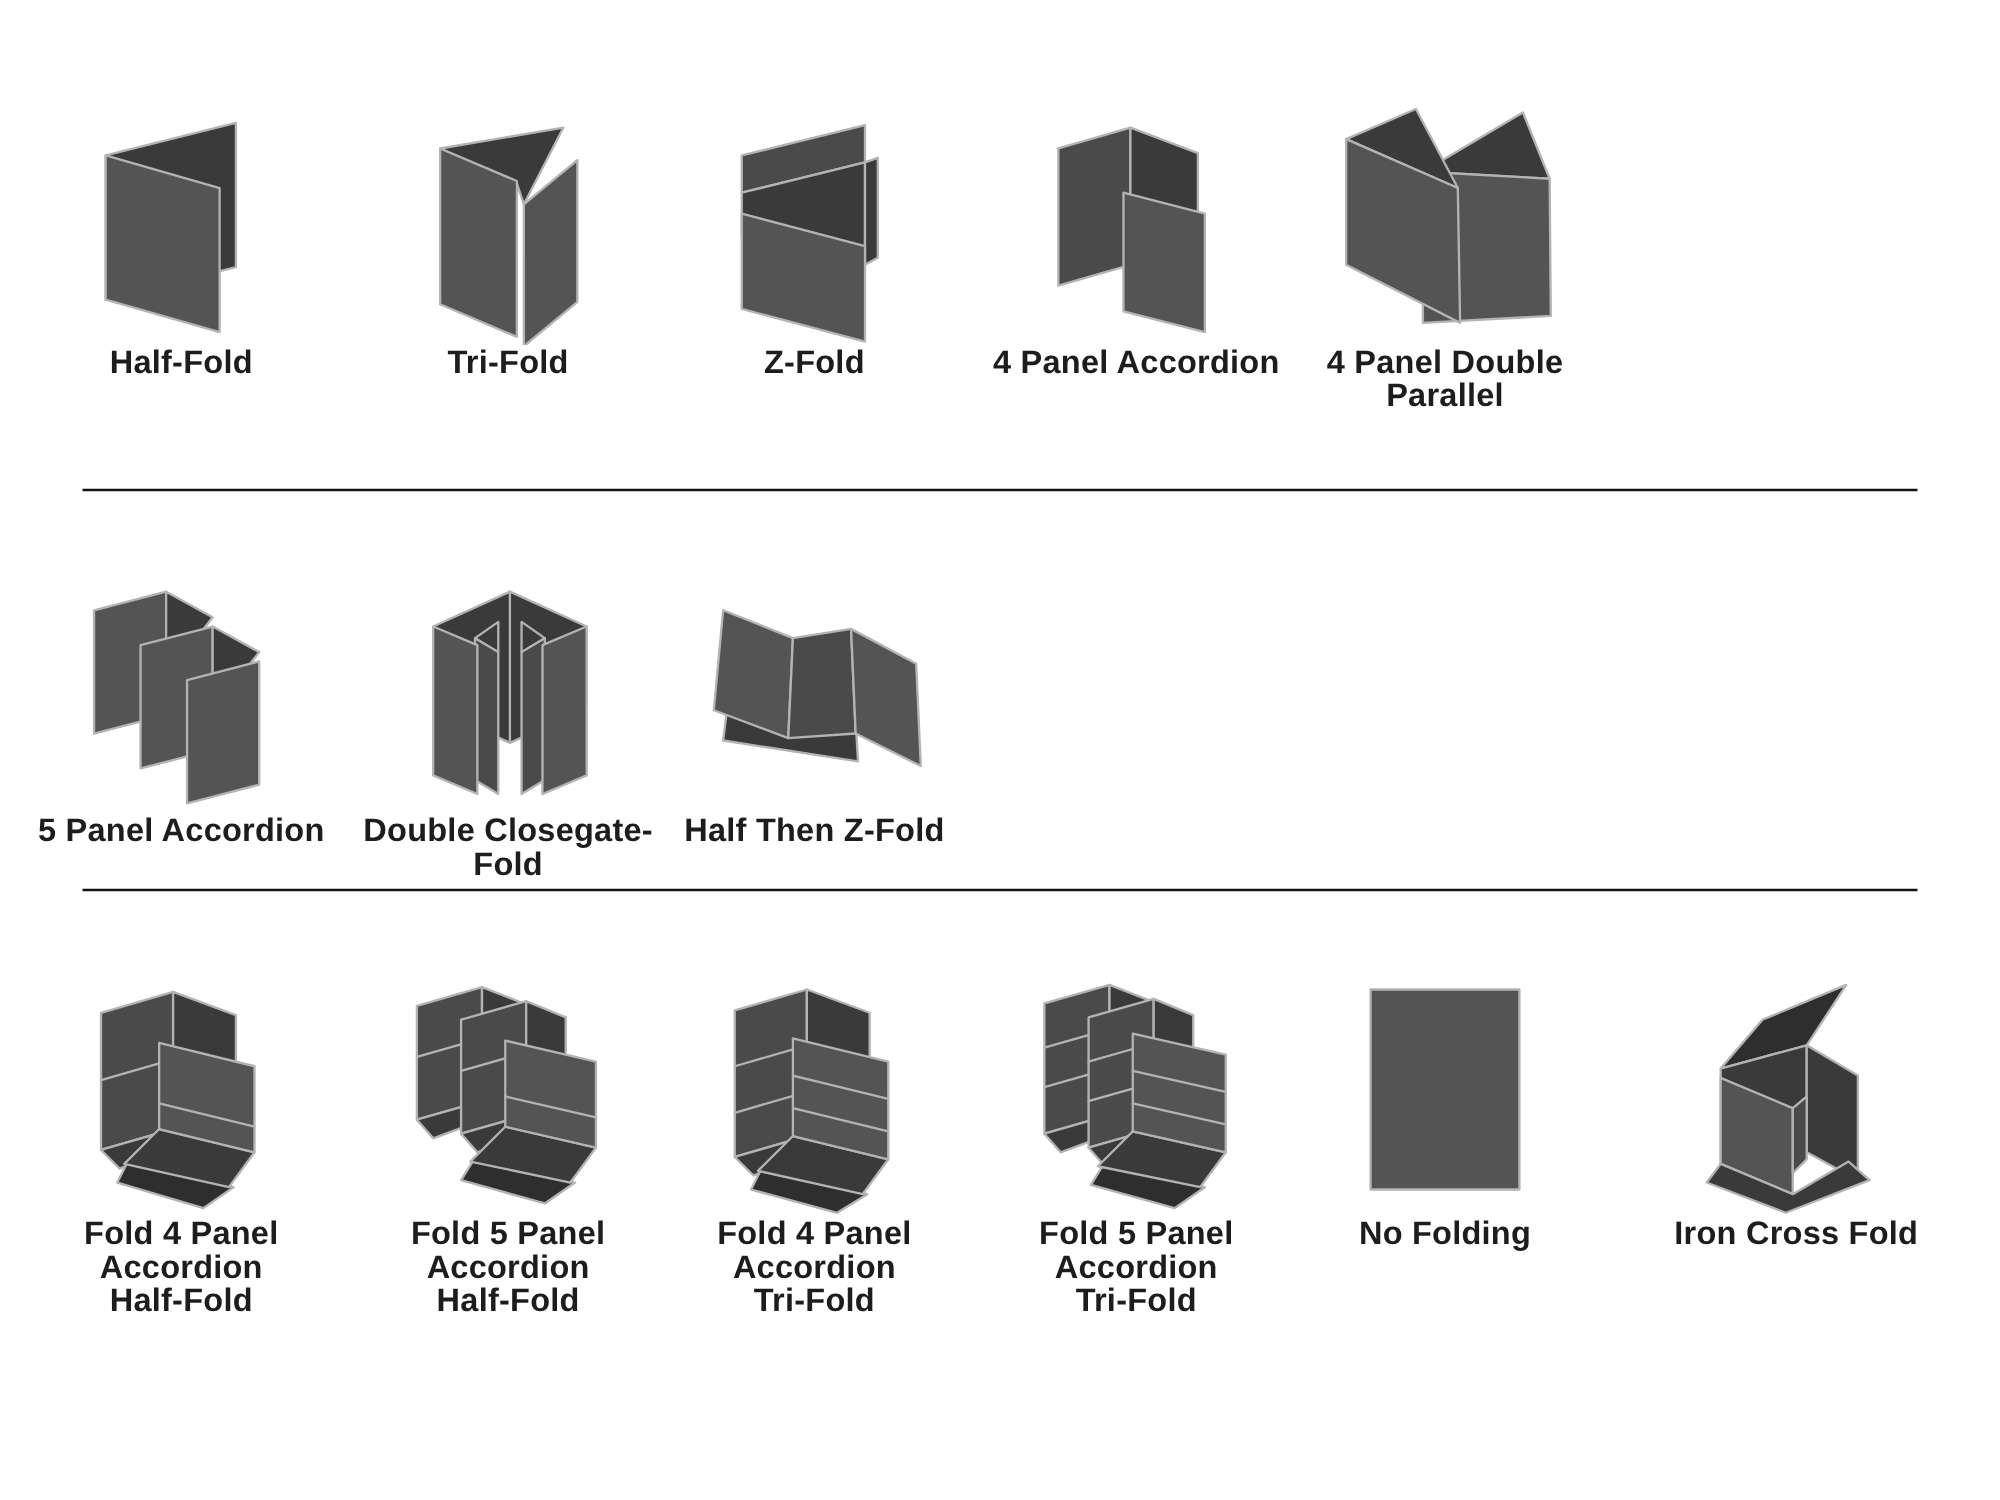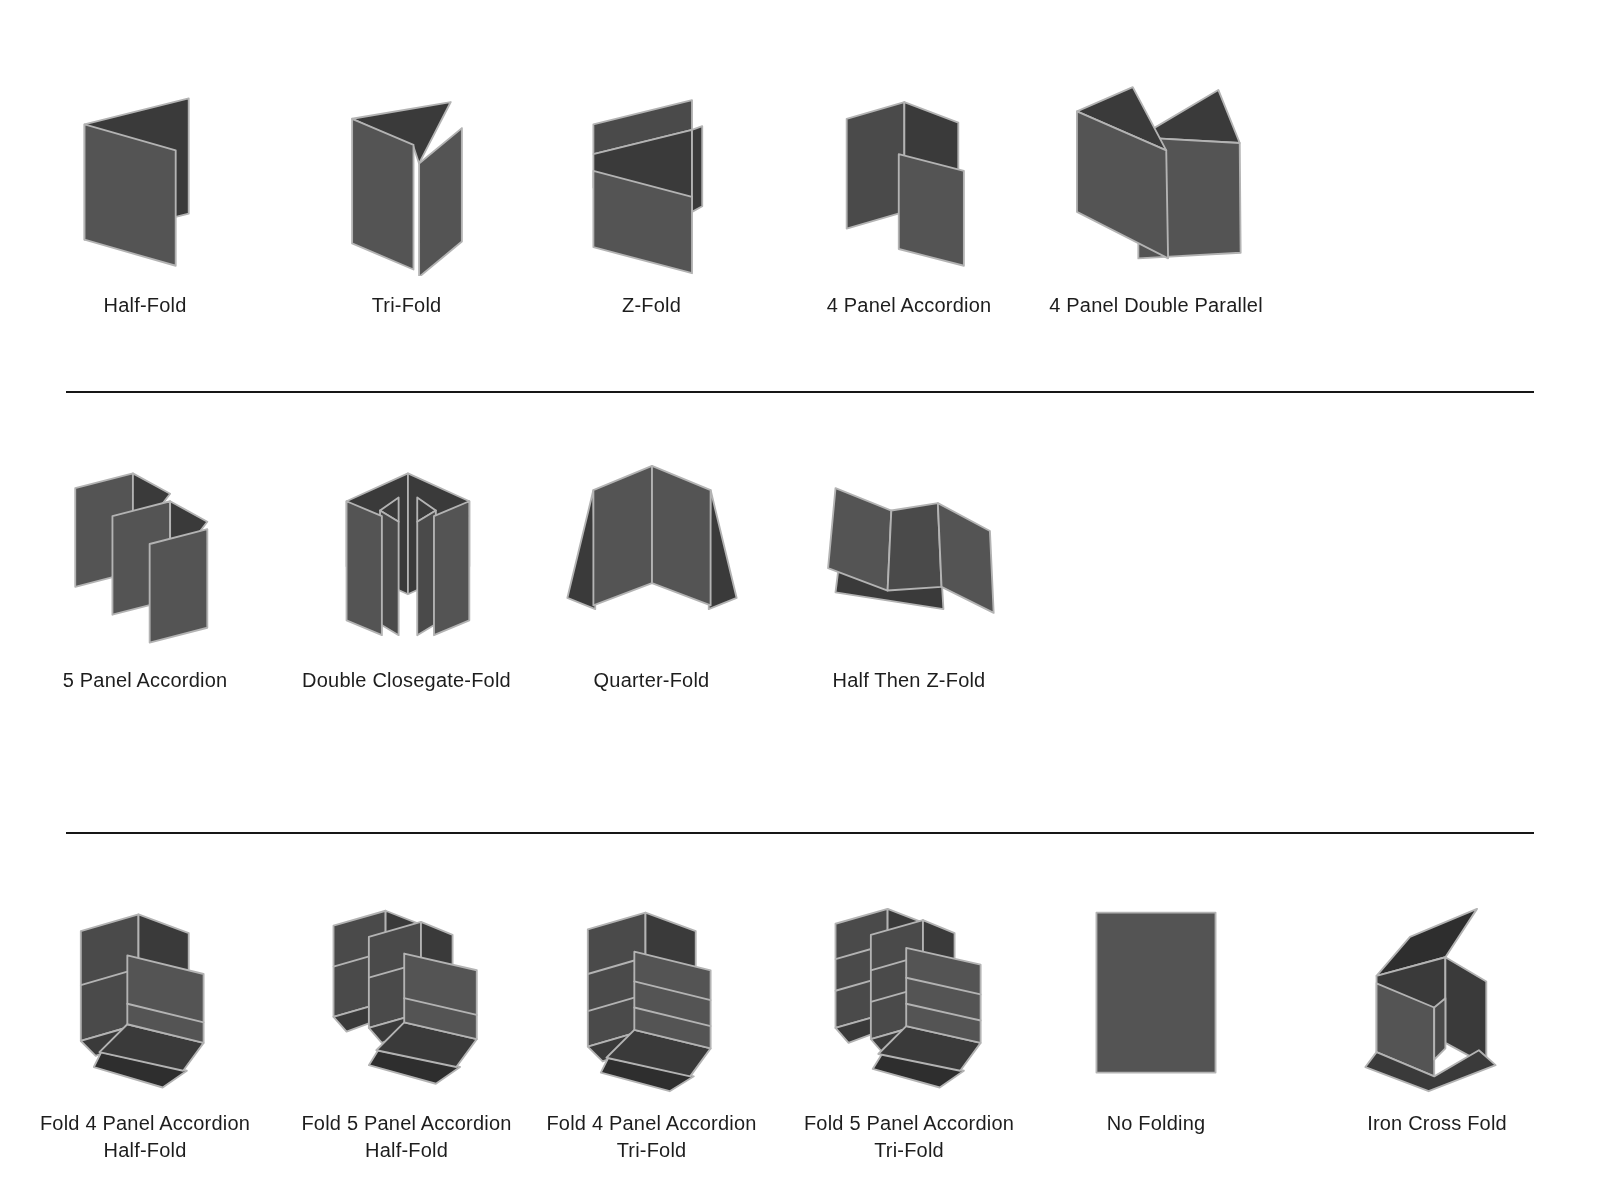--- a/index.html
+++ b/index.html
@@ -9,45 +9,44 @@
     font-family:"Liberation Sans", sans-serif;
     overflow:hidden;
   }
   #page{width:1600px;height:1200px;}
   .row{
     display:grid;
     grid-template-columns:290px 233px 257px 258px 236px 326px;
     box-sizing:border-box;
   }
   .row-1{height:391px;padding-top:76px;}
-  .row-2{height:439px;padding-top:58px;}
+  .row-2{height:318px;padding-top:58px;}
   .row-3{height:396px;padding-top:60px;}
   .cell{
     display:flex;flex-direction:column;align-items:center;justify-content:flex-start;
     margin:0;
   }
   .icon-box{
     height:200px;width:210px;
     display:flex;align-items:flex-end;justify-content:center;
   }
   .fold-icon{width:210px;height:200px;display:block;}
   .face{stroke:var(--edge);stroke-width:2;stroke-linejoin:round;}
   .f-m{fill:var(--m);}
   .f-m2{fill:var(--m2);}
   .f-d{fill:var(--d);}
   .f-d2{fill:var(--d2);}
   .edge-line{fill:none;stroke:var(--edge);stroke-width:2;stroke-linecap:round;}
   .label{
-    margin-top:16px;
-    font-size:20px;line-height:27px;
+    font-size:26px;line-height:27px;
     letter-spacing:.2px;
     color:var(--text);
     text-align:center;
     white-space:pre-line;
-    font-weight:400;
+    font-weight:700;
   }
   .divider{
     height:0;border-top:2px solid var(--divider);
     margin:0 66px;
   }
 </style>
 </head>
 <body>
 
 <div id="page">
@@ -125,31 +124,20 @@
             <polyline points="106,24 106,152" class="edge-line"></polyline>
             <polygon points="76,64 96,50 96,76" class="face f-d"></polygon>
             <polygon points="116,50 136,64 116,76" class="face f-d"></polygon>
             <polygon points="76,64 96,76 96,198 76,186" class="face f-m2"></polygon>
             <polygon points="116,76 136,64 136,186 116,198" class="face f-m2"></polygon>
             <polygon points="40,54 78,70 78,198 40,182" class="face f-m"></polygon>
             <polygon points="134,70 172,54 172,182 134,198" class="face f-m"></polygon>
           </svg>
         </div>
         <figcaption class="label">Double Closegate-Fold</figcaption>
-      </figure>
-      <figure class="cell">
-        <div class="icon-box">
-          <svg viewBox="0 0 210 215" class="fold-icon">
-            <polygon points="42,42 14,158 44,170" class="face f-d"></polygon>
-            <polygon points="168,42 196,158 166,170" class="face f-d"></polygon>
-            <polygon points="105,16 42,42 42,166 105,142" class="face f-m"></polygon>
-            <polygon points="105,16 168,42 168,166 105,142" class="face f-m"></polygon>
-          </svg>
-        </div>
-        <figcaption class="label">Quarter-Fold</figcaption>
       </figure>
       <figure class="cell">
         <div class="icon-box">
           <svg viewBox="0 0 210 215" class="fold-icon">
             <polygon points="30,120 140,136 142,170 26,152" class="face f-d"></polygon>
             <polygon points="26,40 86,64 82,150 18,126" class="face f-m"></polygon>
             <polygon points="86,64 136,56 140,146 82,150" class="face f-m2"></polygon>
             <polygon points="136,56 192,86 196,174 140,146" class="face f-m"></polygon>
           </svg>
         </div>

